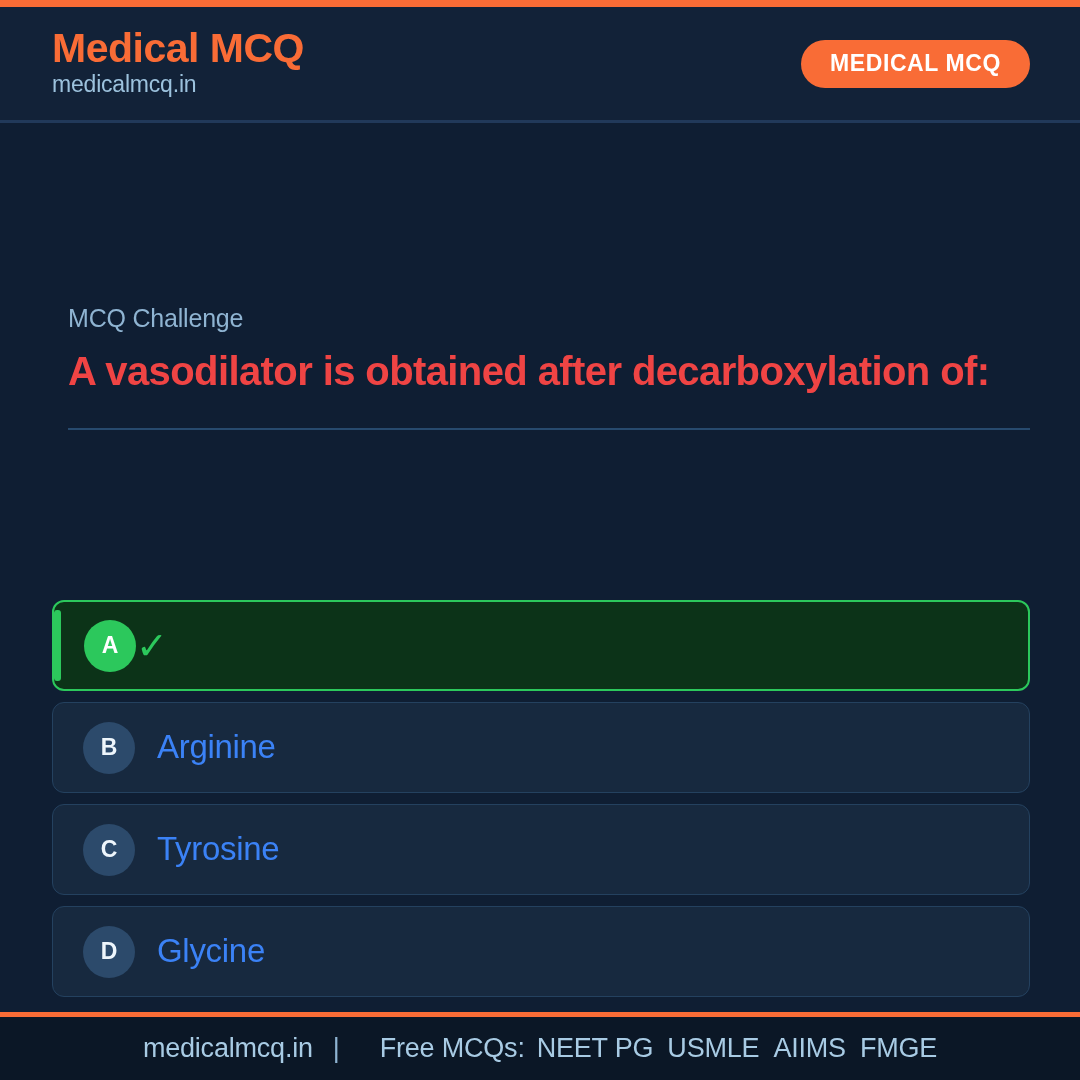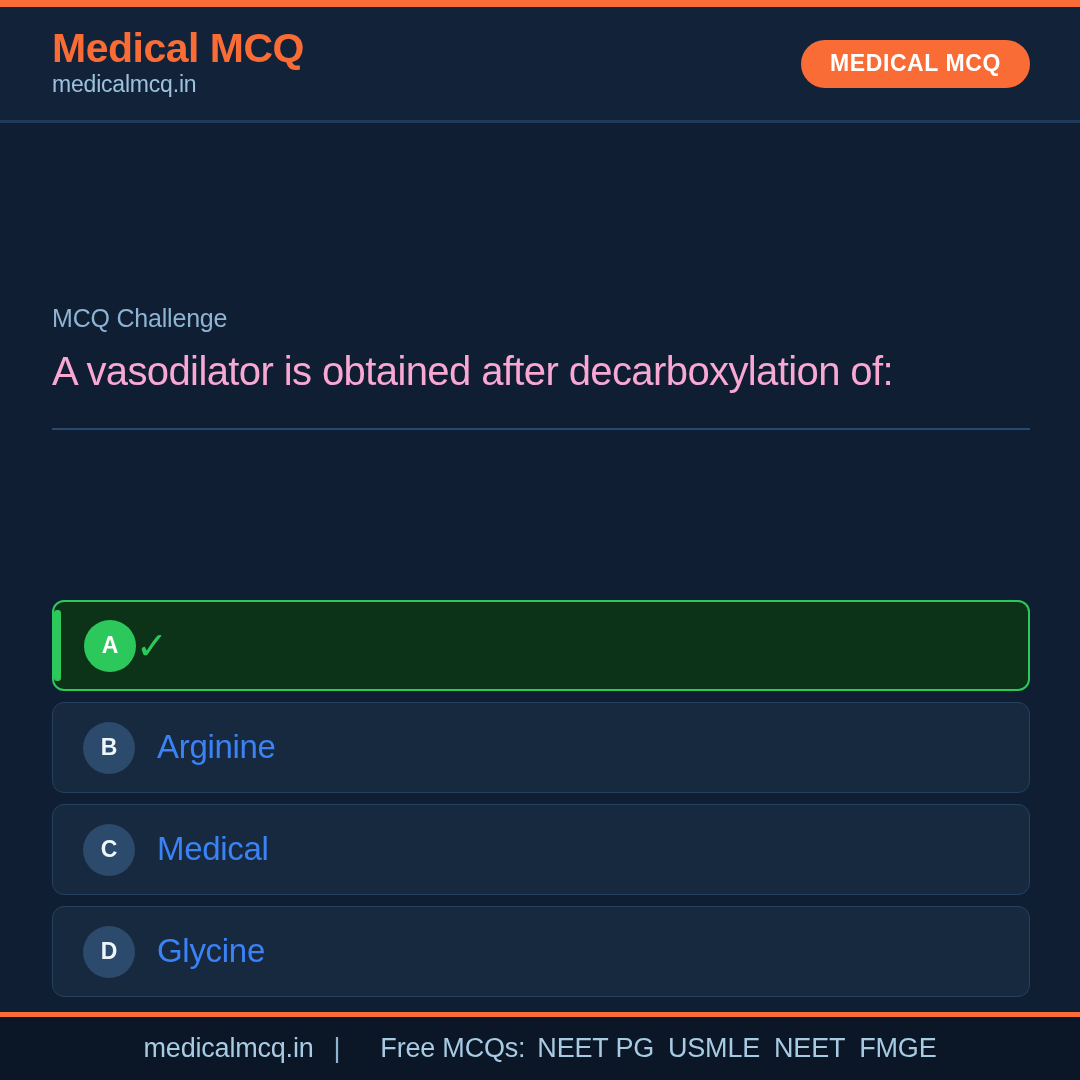--- a/index.html
+++ b/index.html
@@ -82,37 +82,37 @@
 
   
   .main {
     flex: 1 1 auto;
     padding: 0 52px;
     position: relative;
   }
 
   .question-block {
     position: absolute;
-    left: 52px;
+    left: 68px;
     right: 50px;
     top: 180px;
   }
 
   .kicker {
     font-size: 25px;
     color: #8fb4d2;
     line-height: 1.2;
     letter-spacing: -0.2px;
     margin-bottom: 12px;
   }
 
   .question-text {
     font-size: 40px;
-    font-weight: normal;
-    color: #f9a8d4;
+    font-weight: bold;
+    color: #ef4444;
     line-height: 1.32;
     letter-spacing: -0.6px;
   }
 
   .divider {
     height: 2px;
     background: #274a6e;
     margin-top: 30px;
   }
 
@@ -266,39 +266,39 @@
       <div class="option">
 
         <span class="opt-badge">B</span>
         <span class="opt-text">Arginine</span>
 
       </div>
 
       <div class="option">
 
         <span class="opt-badge">C</span>
-        <span class="opt-text">Medical</span>
+        <span class="opt-text">Tyrosine</span>
 
       </div>
 
       <div class="option">
 
         <span class="opt-badge">D</span>
         <span class="opt-text">Glycine</span>
 
       </div>
 
     </div>
   </div>
 
   <div class="footer">
     <div class="footer-inner">
       <span class="footer-site">medicalmcq.in</span>
       <span class="footer-sep">|</span>
       <span class="footer-label">Free MCQs:</span>
       <span class="footer-exam">NEET PG</span>
       <span class="footer-exam">USMLE</span>
-      <span class="footer-exam">NEET</span>
+      <span class="footer-exam">AIIMS</span>
       <span class="footer-exam">FMGE</span>
     </div>
   </div>
 
 </div>
 
 </body></html>

